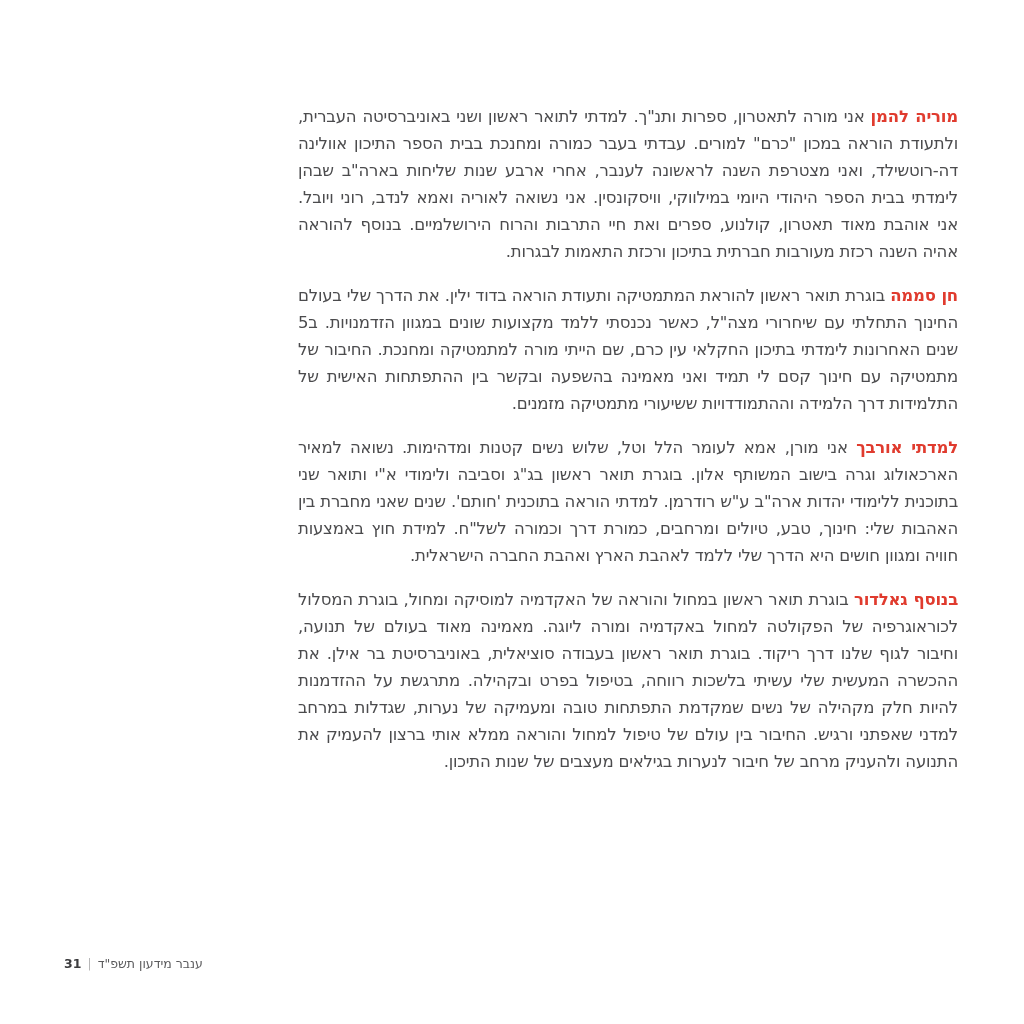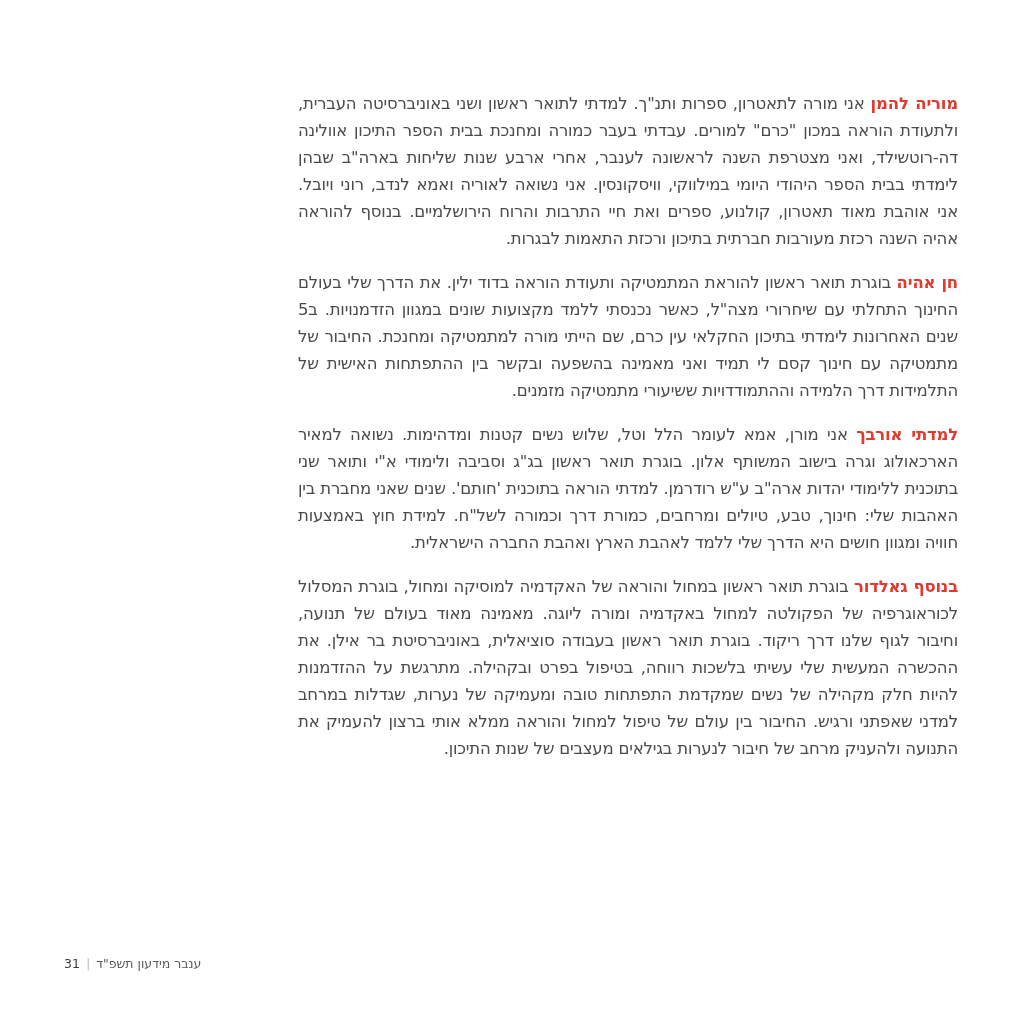--- a/index.html
+++ b/index.html
@@ -22,21 +22,21 @@
     width: 660px;
     direction: rtl;
     text-align: justify;
     text-align-last: right;
     font-size: 16.5px;
     line-height: 27px;
     color: #4b4b4d;
     letter-spacing: -0.2px;
   }
   .bio-paragraph {
-    margin: 2px 0 17px 0;
+    margin: 15px 0 17px 0;
   }
   .teacher-name {
     color: #e03b2e;
     font-weight: bold;
   }
   #footer {
     position: absolute;
     top: 955px;
     left: 64px;
     direction: rtl;
@@ -44,38 +44,38 @@
     line-height: 18px;
     color: #5a5a5c;
     white-space: nowrap;
   }
   #footer .sep {
     margin: 0 6px;
     color: #8a8a8c;
     font-weight: 300;
   }
   #footer .page-num {
-    font-weight: normal;
+    font-weight: bold;
     color: #3c3c3e;
   }
 </style>
 </head>
 <body>
 
 <div id="page">
 
   <div id="content">
 
     <p class="bio-paragraph">
       <span class="teacher-name">מוריה להמן</span>
       <span class="bio-text">אני מורה לתאטרון, ספרות ותנ"ך. למדתי לתואר ראשון ושני באוניברסיטה העברית, ולתעודת הוראה במכון "כרם" למורים. עבדתי בעבר כמורה ומחנכת בבית הספר התיכון אוולינה דה-רוטשילד, ואני מצטרפת השנה לראשונה לענבר, אחרי ארבע שנות שליחות בארה"ב שבהן לימדתי בבית הספר היהודי היומי במילווקי, וויסקונסין. אני נשואה לאוריה ואמא לנדב, רוני ויובל. אני אוהבת מאוד תאטרון, קולנוע, ספרים ואת חיי התרבות והרוח הירושלמיים. בנוסף להוראה אהיה השנה רכזת מעורבות חברתית בתיכון ורכזת התאמות לבגרות.</span>
     </p>
 
     <p class="bio-paragraph">
-      <span class="teacher-name">חן אהיה</span>
+      <span class="teacher-name">חן סממה</span>
       <span class="bio-text">בוגרת תואר ראשון להוראת המתמטיקה ותעודת הוראה בדוד ילין. את הדרך שלי בעולם החינוך התחלתי עם שיחרורי מצה"ל, כאשר נכנסתי ללמד מקצועות שונים במגוון הזדמנויות. ב5 שנים האחרונות לימדתי בתיכון החקלאי עין כרם, שם הייתי מורה למתמטיקה ומחנכת. החיבור של מתמטיקה עם חינוך קסם לי תמיד ואני מאמינה בהשפעה ובקשר בין ההתפתחות האישית של התלמידות דרך הלמידה וההתמודדויות ששיעורי מתמטיקה מזמנים.</span>
     </p>
 
     <p class="bio-paragraph">
       <span class="teacher-name">למדתי אורבך</span>
       <span class="bio-text">אני מורן, אמא לעומר הלל וטל, שלוש נשים קטנות ומדהימות. נשואה למאיר הארכאולוג וגרה בישוב המשותף אלון.  בוגרת תואר ראשון בג"ג וסביבה ולימודי א"י ותואר שני בתוכנית ללימודי יהדות ארה"ב ע"ש רודרמן.  למדתי הוראה בתוכנית 'חותם'.  שנים שאני מחברת בין האהבות שלי: חינוך, טבע, טיולים ומרחבים, כמורת דרך וכמורה לשל"ח. למידת חוץ באמצעות חוויה ומגוון חושים היא הדרך שלי ללמד לאהבת הארץ ואהבת החברה הישראלית.</span>
     </p>
 
     <p class="bio-paragraph">
       <span class="teacher-name">בנוסף גאלדור</span>

